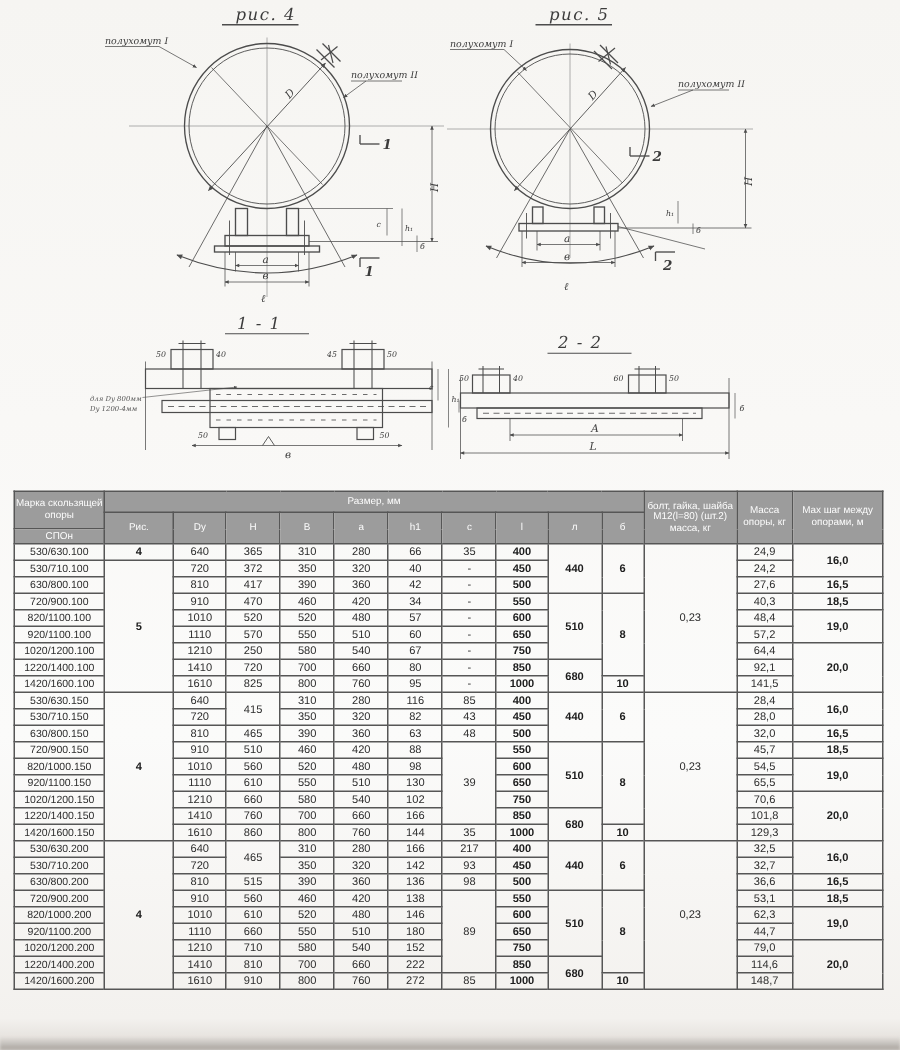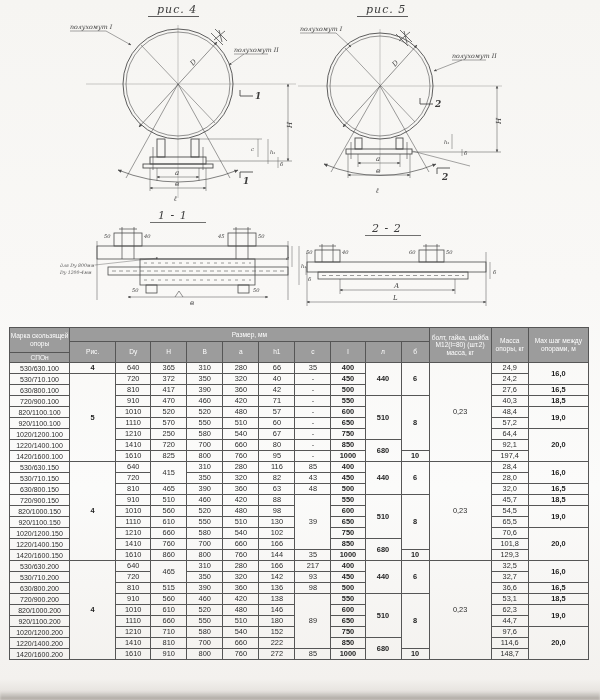--- a/index.html
+++ b/index.html
@@ -383,21 +383,21 @@
             <td class="b">500</td>
             <td>27,6</td>
             <td class="b">16,5</td>
           </tr>
           <tr>
             <td class="mark">720/900.100</td>
             <td>910</td>
             <td>470</td>
             <td>460</td>
             <td>420</td>
-            <td>71</td>
+            <td>34</td>
             <td>-</td>
             <td class="b">550</td>
             <td rowspan="4" class="b">510</td>
             <td rowspan="5" class="b">8</td>
             <td>40,3</td>
             <td class="b">18,5</td>
           </tr>
           <tr>
             <td class="mark">820/1100.100</td>
             <td>1010</td>
@@ -448,21 +448,21 @@
           <tr>
             <td class="mark">1420/1600.100</td>
             <td>1610</td>
             <td>825</td>
             <td>800</td>
             <td>760</td>
             <td>95</td>
             <td>-</td>
             <td class="b">1000</td>
             <td class="b">10</td>
-            <td>197,4</td>
+            <td>141,5</td>
           </tr>
           <tr>
             <td class="mark">530/630.150</td>
             <td rowspan="9" class="b">4</td>
             <td>640</td>
             <td rowspan="2">415</td>
             <td>310</td>
             <td>280</td>
             <td>116</td>
             <td>85</td>
@@ -638,21 +638,21 @@
             <td>44,7</td>
           </tr>
           <tr>
             <td class="mark">1020/1200.200</td>
             <td>1210</td>
             <td>710</td>
             <td>580</td>
             <td>540</td>
             <td>152</td>
             <td class="b">750</td>
-            <td>97,6</td>
+            <td>79,0</td>
             <td rowspan="3" class="b">20,0</td>
           </tr>
           <tr>
             <td class="mark">1220/1400.200</td>
             <td>1410</td>
             <td>810</td>
             <td>700</td>
             <td>660</td>
             <td>222</td>
             <td class="b">850</td>

